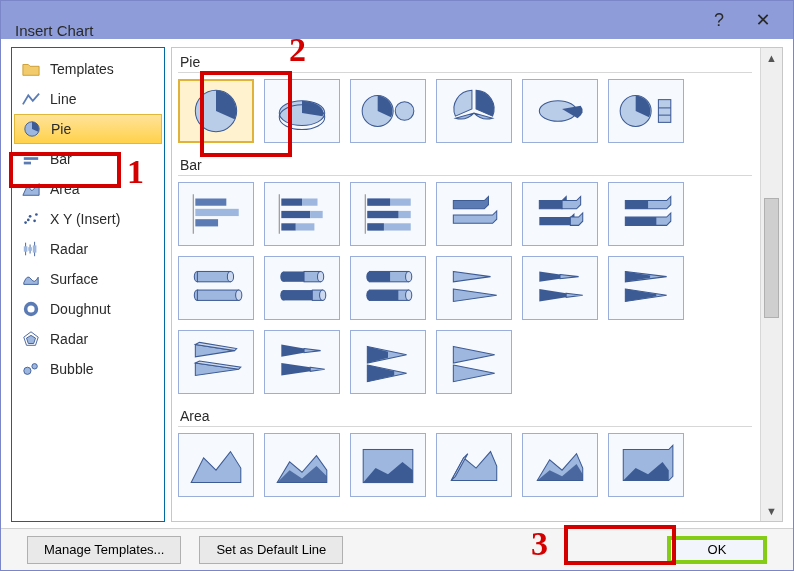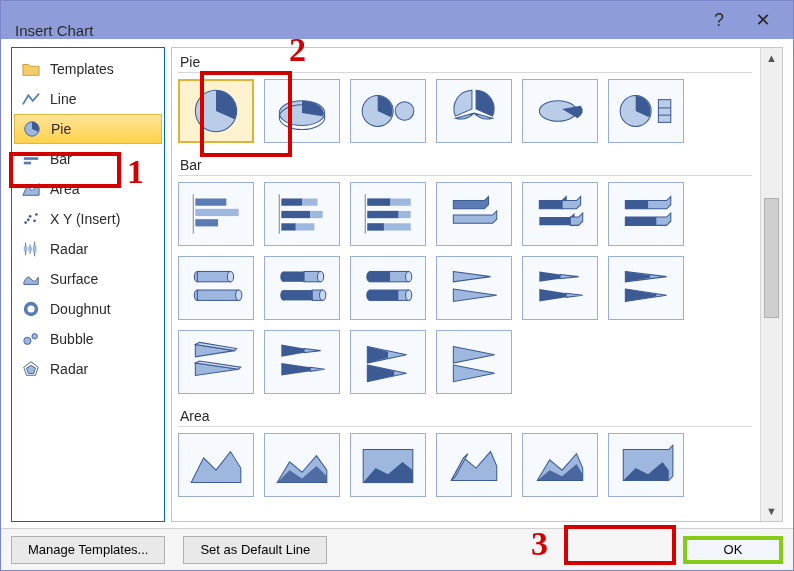--- a/index.html
+++ b/index.html
@@ -2,21 +2,21 @@
 <html><head>
 <meta charset="utf-8">
 <style>
   * { box-sizing: border-box; font-family: "Segoe UI", Tahoma, sans-serif; }
   body { margin: 0; background: #fff; }
   .window { width: 794px; height: 571px; border: 1px solid #7a86c7; position: relative; background: #fff; }
   .titlebar { height: 38px; background: #8e9dd9; display: flex; align-items: flex-end; padding: 0 8px 0 14px; color: #2a2a2a; font-size: 15px; justify-content: space-between; }
   .titlebar .controls { display: flex; gap: 0; }
   .titlebar .controls .btn { width: 44px; height: 38px; display: flex; align-items: center; justify-content: center; font-size: 18px; color: #2a2a2a; }
   .body { display: flex; height: calc(100% - 38px - 42px); }
-  .footer { height: 42px; border-top: 1px solid #d0d0d0; display: flex; align-items: center; padding: 0 10px; gap: 18px; background: #f5f5f5; }
+  .footer { height: 42px; border-top: 1px solid #d0d0d0; display: flex; align-items: center; padding: 0 26px; gap: 18px; background: #f5f5f5; }
   .footer .spacer { flex: 1; }
   .fbtn { height: 28px; padding: 0 16px; font-size: 13px; background: #e9e9e9; border: 1px solid #b0b0b0; min-width: 100px; display: flex; align-items: center; justify-content: center; position: relative; }
   .fbtn.ok { border: 4px solid #84cc16; background: #f2f6fc; }
 
   .sidebar { width: 154px; border: 1px solid #0369a1; margin: 8px 6px 6px 10px; background: #fff; padding: 6px 2px; }
   .sidebar-item { display: flex; align-items: center; gap: 10px; height: 30px; padding: 0 8px; font-size: 14px; color: #2a2a2a; position: relative; }
   .sidebar-item.selected { background: linear-gradient(#ffe399,#ffd24a); border: 1px solid #e0b83c; }
   .sidebar-item .icon { width: 18px; height: 18px; display: flex; align-items: center; justify-content: center; }
 
   .main { flex: 1; margin: 8px 10px 6px 0; border: 1px solid #c7c7c7; background: #fff; overflow: hidden; position: relative; display: flex; }
@@ -142,34 +142,34 @@
             <svg viewBox="0 0 20 20">
               <circle cx="10" cy="10" r="8" fill="#5b7bb4"></circle>
               <circle cx="10" cy="10" r="4" fill="#fff"></circle>
             </svg>
           </span>
         <span>Doughnut</span>
       </div>
       <div class="sidebar-item">
         <span class="icon">
             <svg viewBox="0 0 20 20">
+              <polygon points="10,2 18,8 15,17 5,17 2,8" fill="none" stroke="#3c5a94"></polygon>
+              <polygon points="10,6 15,9 13,15 7,15 5,9" fill="#9db7df" stroke="#3c5a94"></polygon>
+            </svg>
+          </span>
+        <span>Radar</span>
+      </div>
+      <div class="sidebar-item">
+        <span class="icon">
+            <svg viewBox="0 0 20 20">
               <circle cx="6" cy="12" r="4" fill="#9db7df" stroke="#3c5a94"></circle>
               <circle cx="14" cy="7" r="3" fill="#9db7df" stroke="#3c5a94"></circle>
             </svg>
           </span>
         <span>Bubble</span>
-      </div>
-      <div class="sidebar-item">
-        <span class="icon">
-            <svg viewBox="0 0 20 20">
-              <polygon points="10,2 18,8 15,17 5,17 2,8" fill="none" stroke="#3c5a94"></polygon>
-              <polygon points="10,6 15,9 13,15 7,15 5,9" fill="#9db7df" stroke="#3c5a94"></polygon>
-            </svg>
-          </span>
-        <span>Radar</span>
       </div>
     </div>
 
     <div class="main">
       <div class="scrollarea">
 
         <div class="section-label">Pie</div>
         <div class="tile-row">
           <div class="tile sel">
             <svg viewBox="0 0 60 50">

